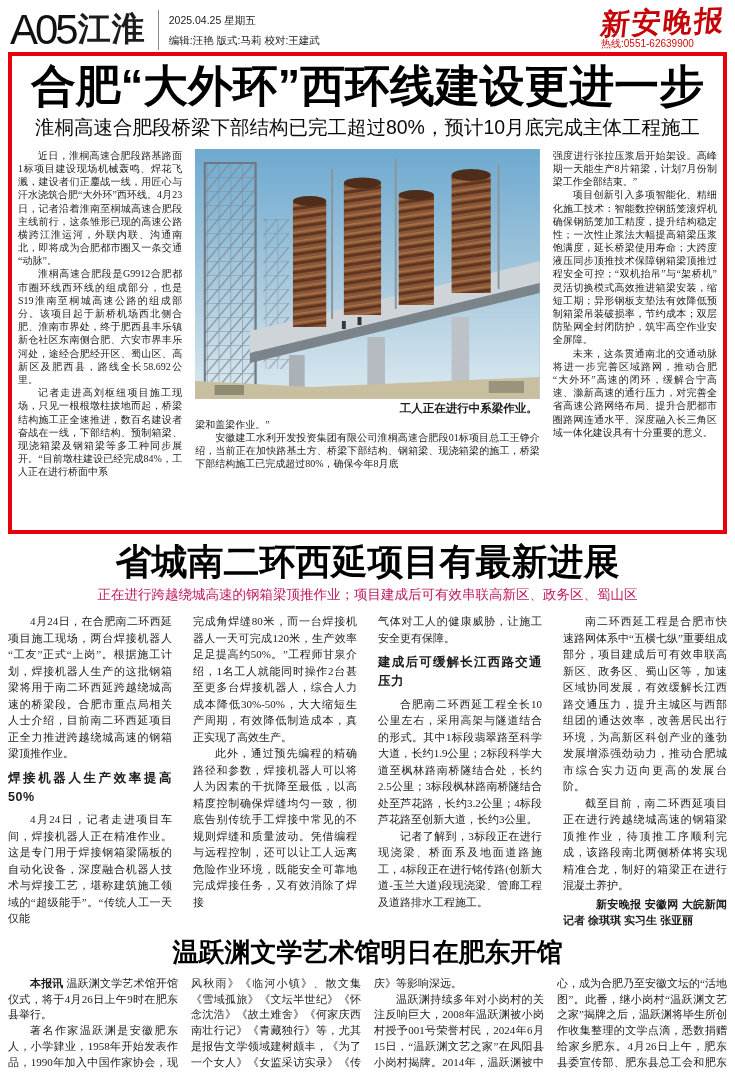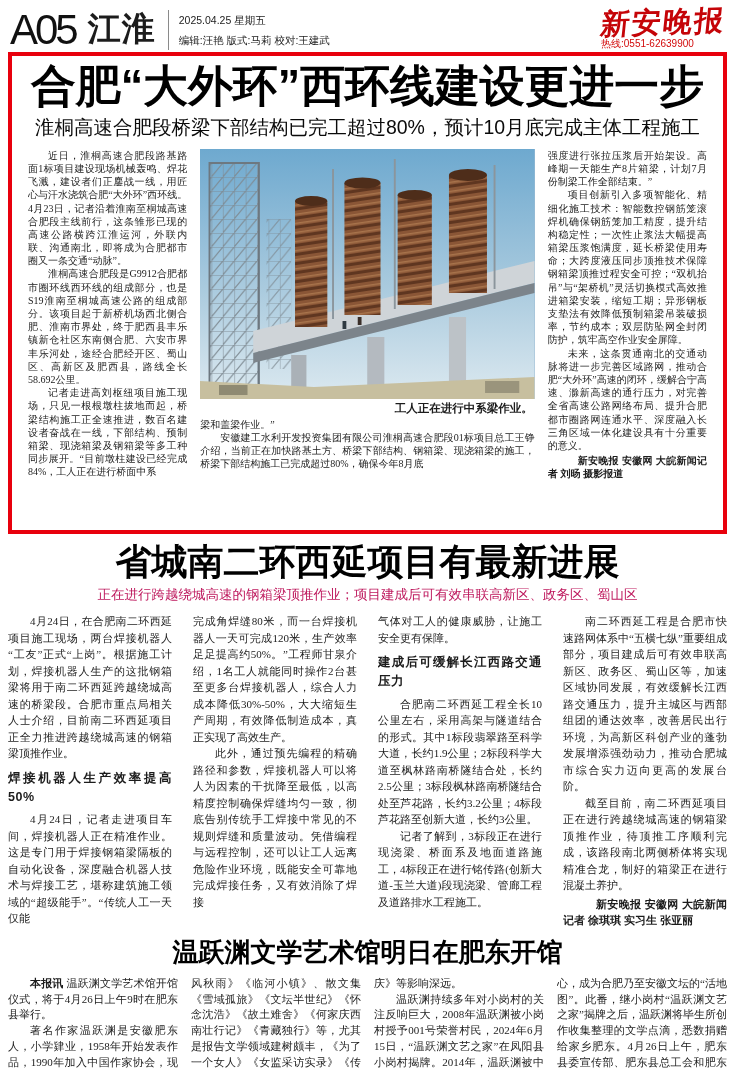--- a/index.html
+++ b/index.html
@@ -8,29 +8,29 @@
     width:735px; height:1072px; overflow:hidden;
     font-family:"Liberation Serif","DejaVu Serif",serif;
     color:#1c1c1c;
   }
   .page { padding:0 8px; }
 
   
   .header { display:flex; justify-content:space-between; align-items:flex-start; padding:7px 2px 3px; height:52px; }
   .h-left { display:flex; align-items:center; }
   .page-label { font-family:"Liberation Sans","DejaVu Sans",sans-serif; font-size:42px; line-height:0.95; font-weight:400; letter-spacing:-3px; color:#111; }
-  .section-name { font-size:33px; font-weight:bold; font-family:"DejaVu Serif",serif; margin-left:12px; letter-spacing:1px; }
+  .section-name { font-size:33px; font-weight:bold; font-family:"DejaVu Serif",serif; margin-left:2px; letter-spacing:1px; }
   .h-divider { width:1px; height:40px; background:#8a8a8a; margin:0 10px 0 12px; }
   .h-meta { font-family:"Liberation Sans","DejaVu Sans",sans-serif; font-size:10.5px; color:#222; line-height:1.9; padding-top:3px; }
   .h-right { text-align:left; padding-top:1px; }
   .masthead { color:#c50408; font-size:29px; font-weight:bold; font-family:"DejaVu Serif",serif; transform:skewX(-8deg) rotate(-2deg); letter-spacing:2px; line-height:1; }
   .hotline { color:#d20a0a; font-size:10px; font-family:"Liberation Sans",sans-serif; margin-top:0; }
 
   
-  .art1 { border:4px solid #e8000d; height:482px; padding:4px 16px 6px; overflow:hidden; }
+  .art1 { border:4px solid #e8000d; height:482px; padding:4px 6px 6px; overflow:hidden; }
   .art1-title { text-align:center; font-family:"Liberation Sans","DejaVu Sans",sans-serif; font-weight:900; font-size:44px; line-height:1.2; letter-spacing:0; color:#000; white-space:nowrap; transform:scaleX(1.02); }
   .art1-sub { text-align:center; font-family:"Liberation Sans","DejaVu Sans",sans-serif; font-size:19.5px; font-weight:500; color:#0a0a0a; margin-top:1px; white-space:nowrap; }
   .art1-body { display:flex; gap:13px; margin-top:8px; height:428px; overflow:hidden;
                font-size:10px; line-height:1.32; text-align:justify; }
   .art1-body .col { flex:1; overflow:hidden; }
   .mid { flex:2.1; display:flex; flex-direction:column; overflow:hidden; }
   .photo { height:250px; position:relative; overflow:hidden; background:#9cbcd4; }
   .photo svg { display:block; width:100%; height:100%; }
   .caption { font-weight:bold; text-align:right; font-size:11.5px; padding:3px 2px 2px; line-height:1.2; }
   .midcols { display:flex; gap:13px; flex:1; overflow:hidden; }
@@ -145,21 +145,20 @@
           <div class="col">
               <p class="para cont">梁和盖梁作业。”</p>
               <p class="para indent">安徽建工水利开发投资集团有限公司淮桐高速合肥段01标项目总工王铮介绍，当前正在加快路基土方、桥梁下部结构、钢箱梁、现浇箱梁的施工，桥梁下部结构施工已完成超过80%，确保今年8月底</p>
             </div>
         </div>
       </div>
       <div class="col">
           <p class="para cont">强度进行张拉压浆后开始架设。高峰期一天能生产8片箱梁，计划7月份制梁工作全部结束。”</p>
           <p class="para indent">项目创新引入多项智能化、精细化施工技术：智能数控钢筋笼滚焊机确保钢筋笼加工精度，提升结构稳定性；一次性止浆法大幅提高箱梁压浆饱满度，延长桥梁使用寿命；大跨度液压同步顶推技术保障钢箱梁顶推过程安全可控；“双机抬吊”与“架桥机”灵活切换模式高效推进箱梁安装，缩短工期；异形钢板支垫法有效降低预制箱梁吊装破损率，节约成本；双层防坠网全封闭防护，筑牢高空作业安全屏障。</p>
           <p class="para indent">未来，这条贯通南北的交通动脉将进一步完善区域路网，推动合肥“大外环”高速的闭环，缓解合宁高速、滁新高速的通行压力，对完善全省高速公路网络布局、提升合肥都市圈路网连通水平、深度融入长三角区域一体化建设具有十分重要的意义。</p>
-          <p class="para byline">新安晚报 安徽网 大皖新闻记者 刘旸 摄影报道</p>
         </div>
     </div>
   </div>
 
   <div class="art2">
     <div class="art2-title">省城南二环西延项目有最新进展</div>
     <div class="art2-sub">正在进行跨越绕城高速的钢箱梁顶推作业；项目建成后可有效串联高新区、政务区、蜀山区</div>
     <div class="art2-body">
       <div class="col">
           <p class="para indent">4月24日，在合肥南二环西延项目施工现场，两台焊接机器人“工友”正式“上岗”。根据施工计划，焊接机器人生产的这批钢箱梁将用于南二环西延跨越绕城高速的桥梁段。合肥市重点局相关人士介绍，目前南二环西延项目正全力推进跨越绕城高速的钢箱梁顶推作业。</p>

